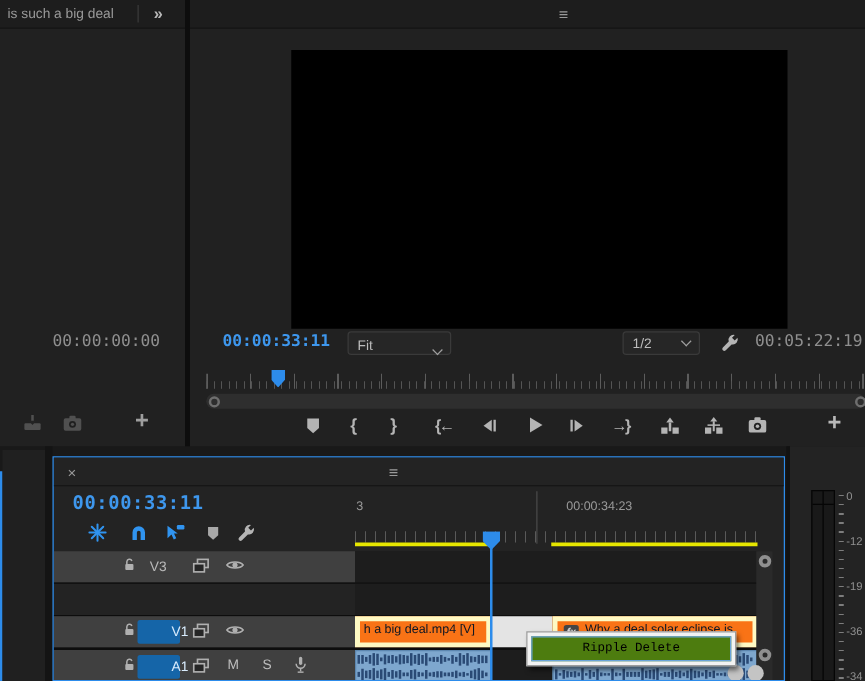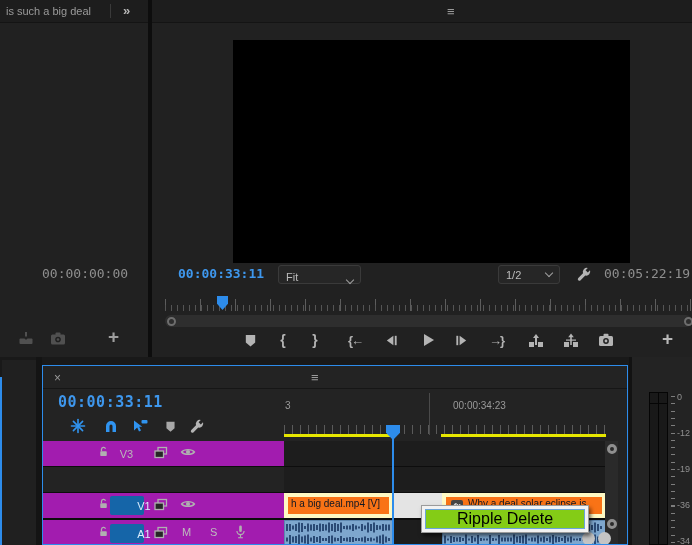--- a/index.html
+++ b/index.html
@@ -77,21 +77,21 @@
   .tl-ruler-label { position:absolute; top:34px; color:#9a9a9a; font-size:10px; }
   .tl-gridline { position:absolute; left:386px; top:27px; width:1px; height:42px; background:#4a4a4a; }
   .tl-ticks { position:absolute; left:241px; top:59px; width:322px; height:9px;
      background:repeating-linear-gradient(90deg,#5a5a5a 0 1px,transparent 1px 8px); }
   .render-bar { position:absolute; top:68px; height:3px; background:#e6e600; }
   .tl-playhead-head { position:absolute; left:343px; top:59px; width:14px; height:15px; background:#2d8ceb;
      clip-path:polygon(0 0,100% 0,100% 52%,50% 100%,0 52%); }
   .tl-playhead-line { position:absolute; left:349px; top:72px; width:2px; height:108px; background:#2d8ceb; }
 
   .trow { position:absolute; left:0; width:563px; height:25px; }
-  .trow-head { position:absolute; left:0; top:0; width:241px; height:100%; background:#a21caf; }
+  .trow-head { position:absolute; left:0; top:0; width:241px; height:100%; background:#404040; }
   .trow-lane { position:absolute; left:241px; top:0; right:0; height:100%; background:#1d1d1d; }
   .rowsep { position:absolute; left:0; width:563px; background:#0d0d0d; }
   .tlabel { position:absolute; left:67px; top:3px; width:33px; height:19px; border-radius:2px;
             display:flex; align-items:center; justify-content:center; color:#b9b9b9; font-size:11px; }
   .tlabel.on { background:#1565a8; color:#d9ecfd;padding-left:34px; }
   .thicon { position:absolute; top:4px; width:16px; height:16px; }
   .ms { position:absolute; top:6px; color:#bdbdbd; font-size:11px; }
 
   .clip { position:absolute; top:0; height:25px; background:#f97316; border:4px solid #fef9c3; overflow:hidden; }
   .clip-label { position:absolute; left:3px; top:1px; color:#0d1624; font-size:10px; white-space:nowrap; }
@@ -102,23 +102,23 @@
   .aclip { position:absolute; top:0; height:26px; background:#7ea7ce; border:1px solid #5d87b0; overflow:hidden; }
   .waveform { position:absolute; left:0; width:100%; height:11px; }
 
   .v-scroll { position:absolute; left:562px; top:75px; width:13px; height:105px; background:#2a2a2a; }
   .v-scroll .r1 { position:absolute; left:1.5px; top:3px; width:10px; height:10px; border-width:3px; border-color:#8f8f8f; }
   .v-scroll .r2 { position:absolute; left:1.5px; top:78px; width:10px; height:10px; border-width:3px; border-color:#8f8f8f; }
   .h-dot { position:absolute; top:166px; width:13px; height:13px; border-radius:50%; background:#c4c4c4; }
 
   .ctx-menu { position:absolute; left:378px; top:139px; width:168px; height:28px; background:#f2f2f2;
       border:1px solid #9b9b9b; box-shadow:2px 3px 4px rgba(0,0,0,.55); }
-  .ctx-item { position:absolute; left:3px; top:3px; right:3px; bottom:3px; background:#84cc16;
+  .ctx-item { position:absolute; left:3px; top:3px; right:3px; bottom:3px; background:#4d7c0f;
       border:1px solid #6aa4d9; display:flex; align-items:center; justify-content:center;
-      color:#000; font-size:16px; }
+      color:#000; font-size:10px;font-family:Liberation Mono, monospace; }
 
   
   .meter-sep { left:629px; top:357px; width:3px; height:188px; background:#121212; }
   .meter-panel { left:632px; top:357px; width:60px; height:188px; background:#232323; }
   .meter-box { position:absolute; left:17px; top:35px; width:19px; height:153px; background:#191919; border:1px solid #050505; }
   .meter-mid { position:absolute; left:8px; top:0; width:1px; height:100%; background:#050505; }
   .meter-top { position:absolute; left:0; top:10px; width:100%; height:1px; background:#050505; }
   .meter-ticks { position:absolute; left:39px; top:39px; width:4px; height:148px;
       background:repeating-linear-gradient(180deg,#7d7d7d 0 1px,transparent 1px 7.3px); }
   .mlabel { position:absolute; left:45px; color:#909090; font-size:9px; }

